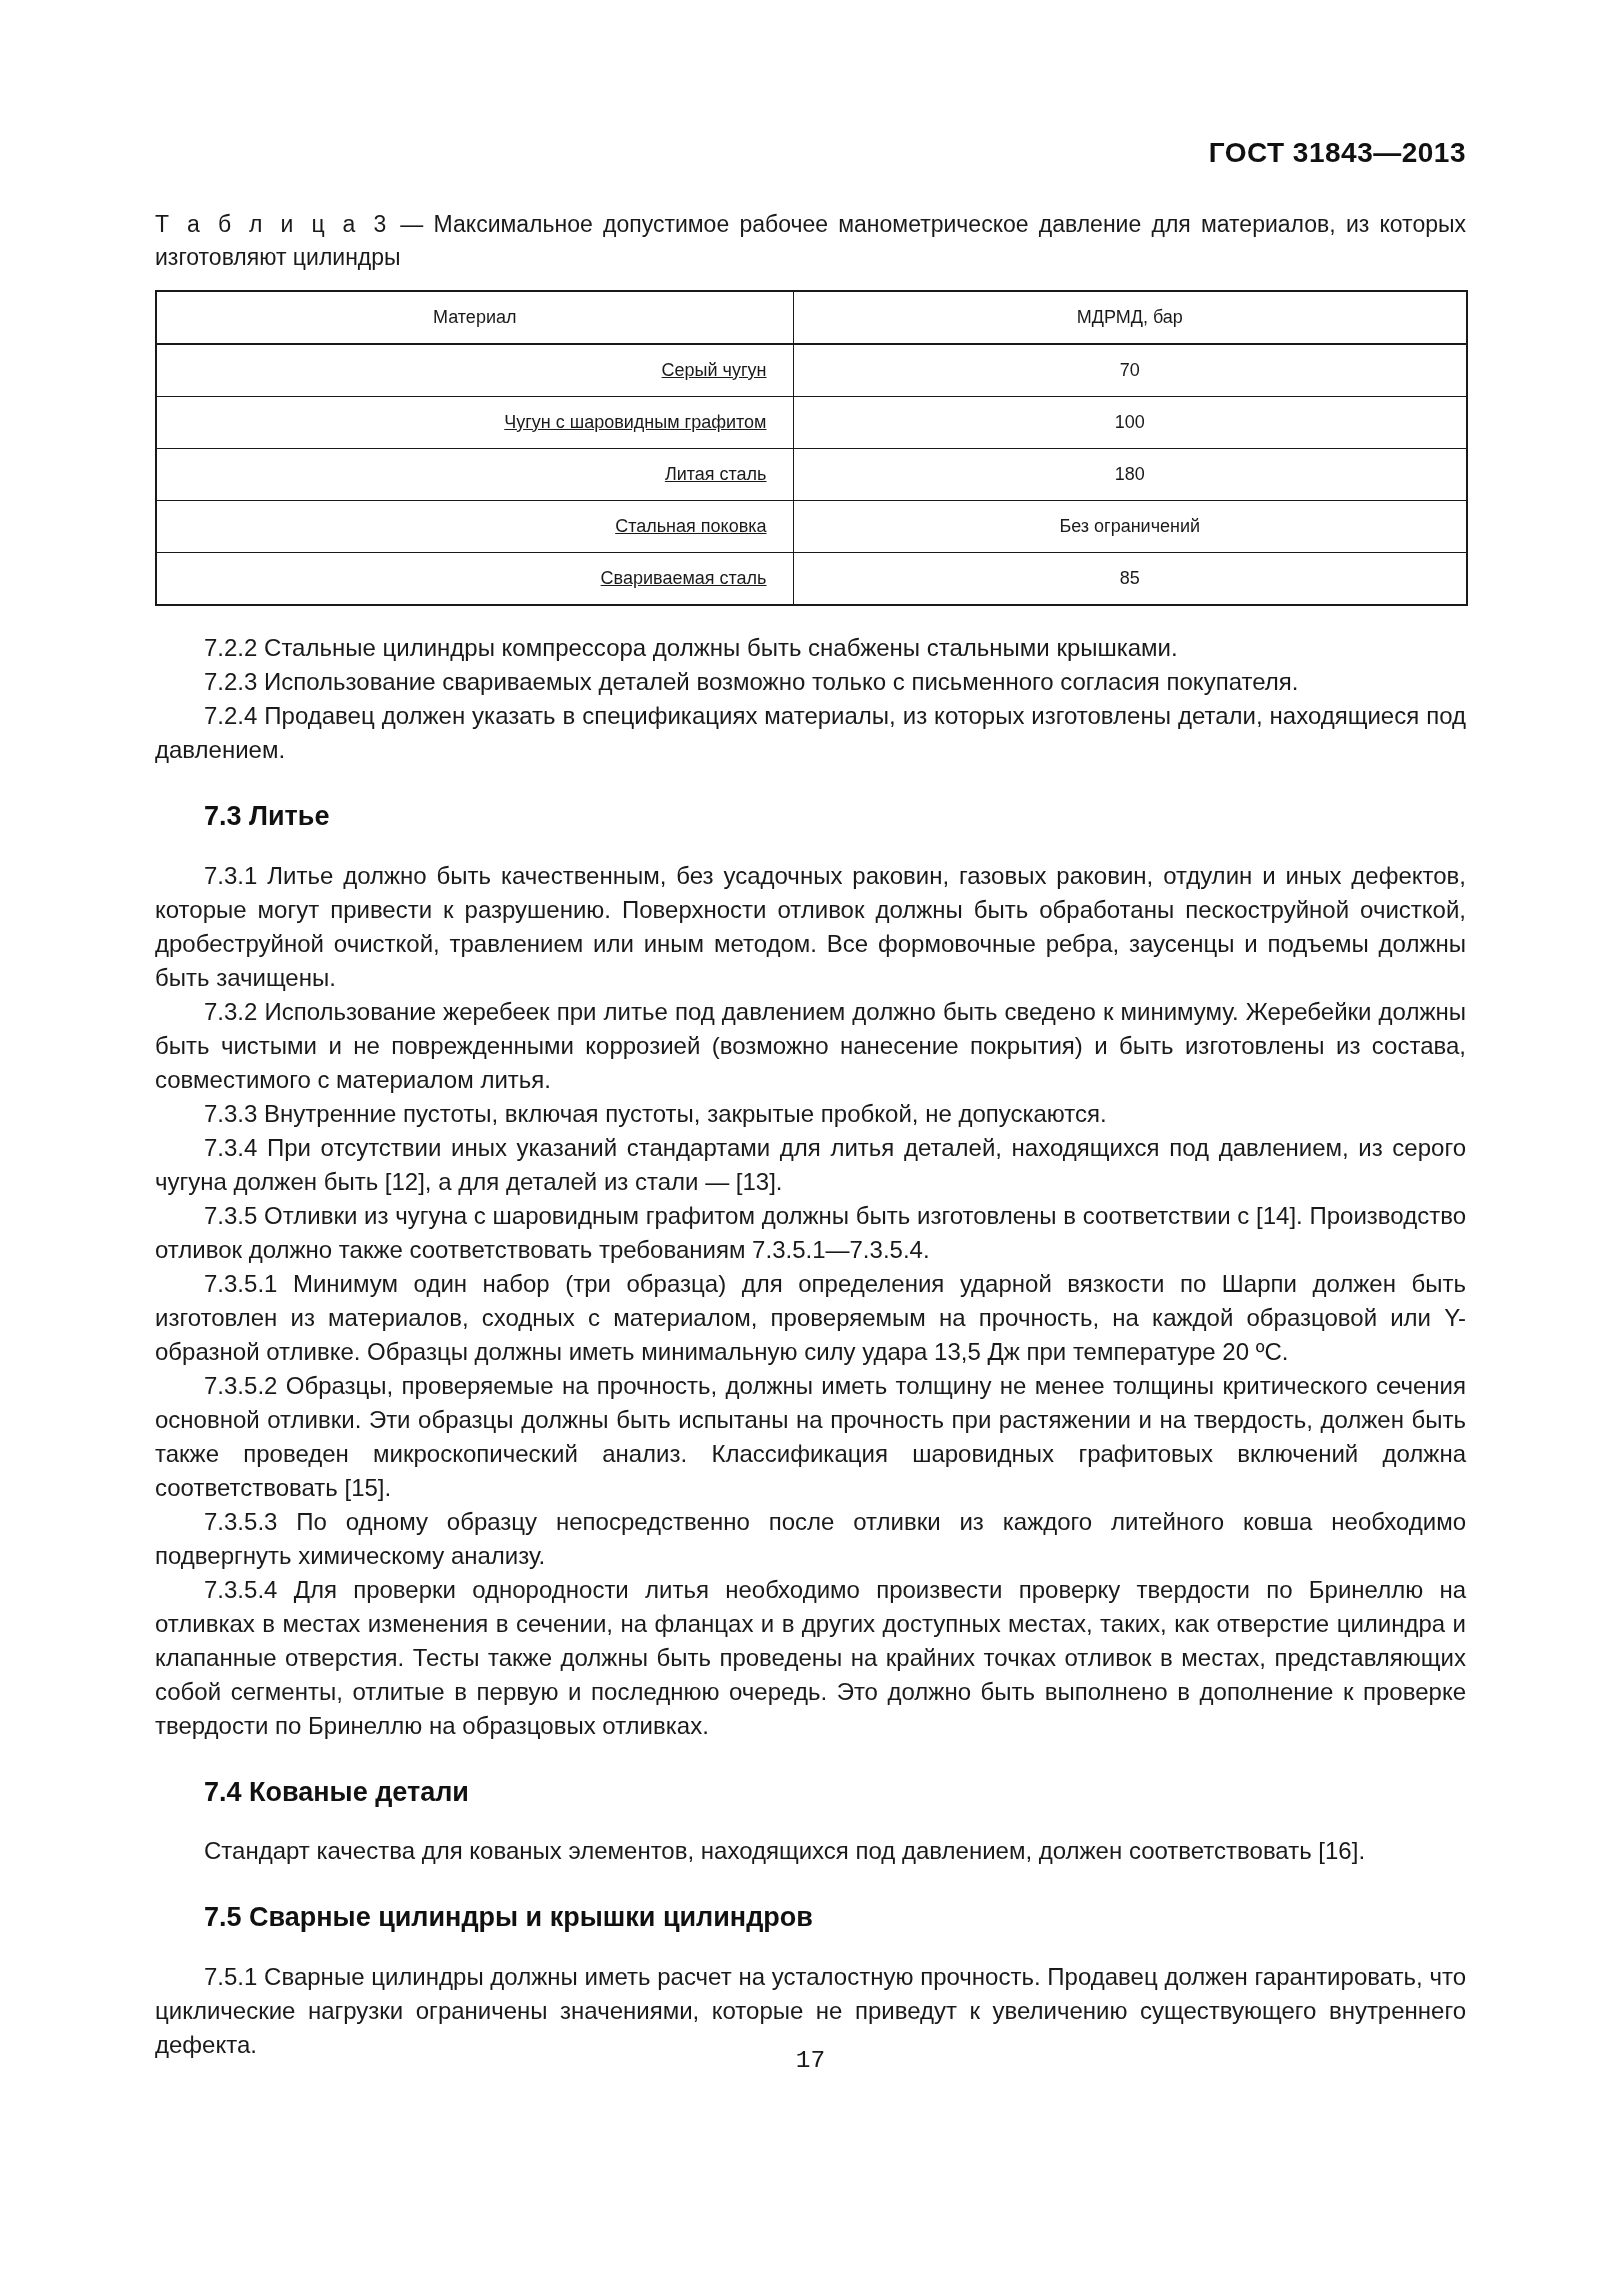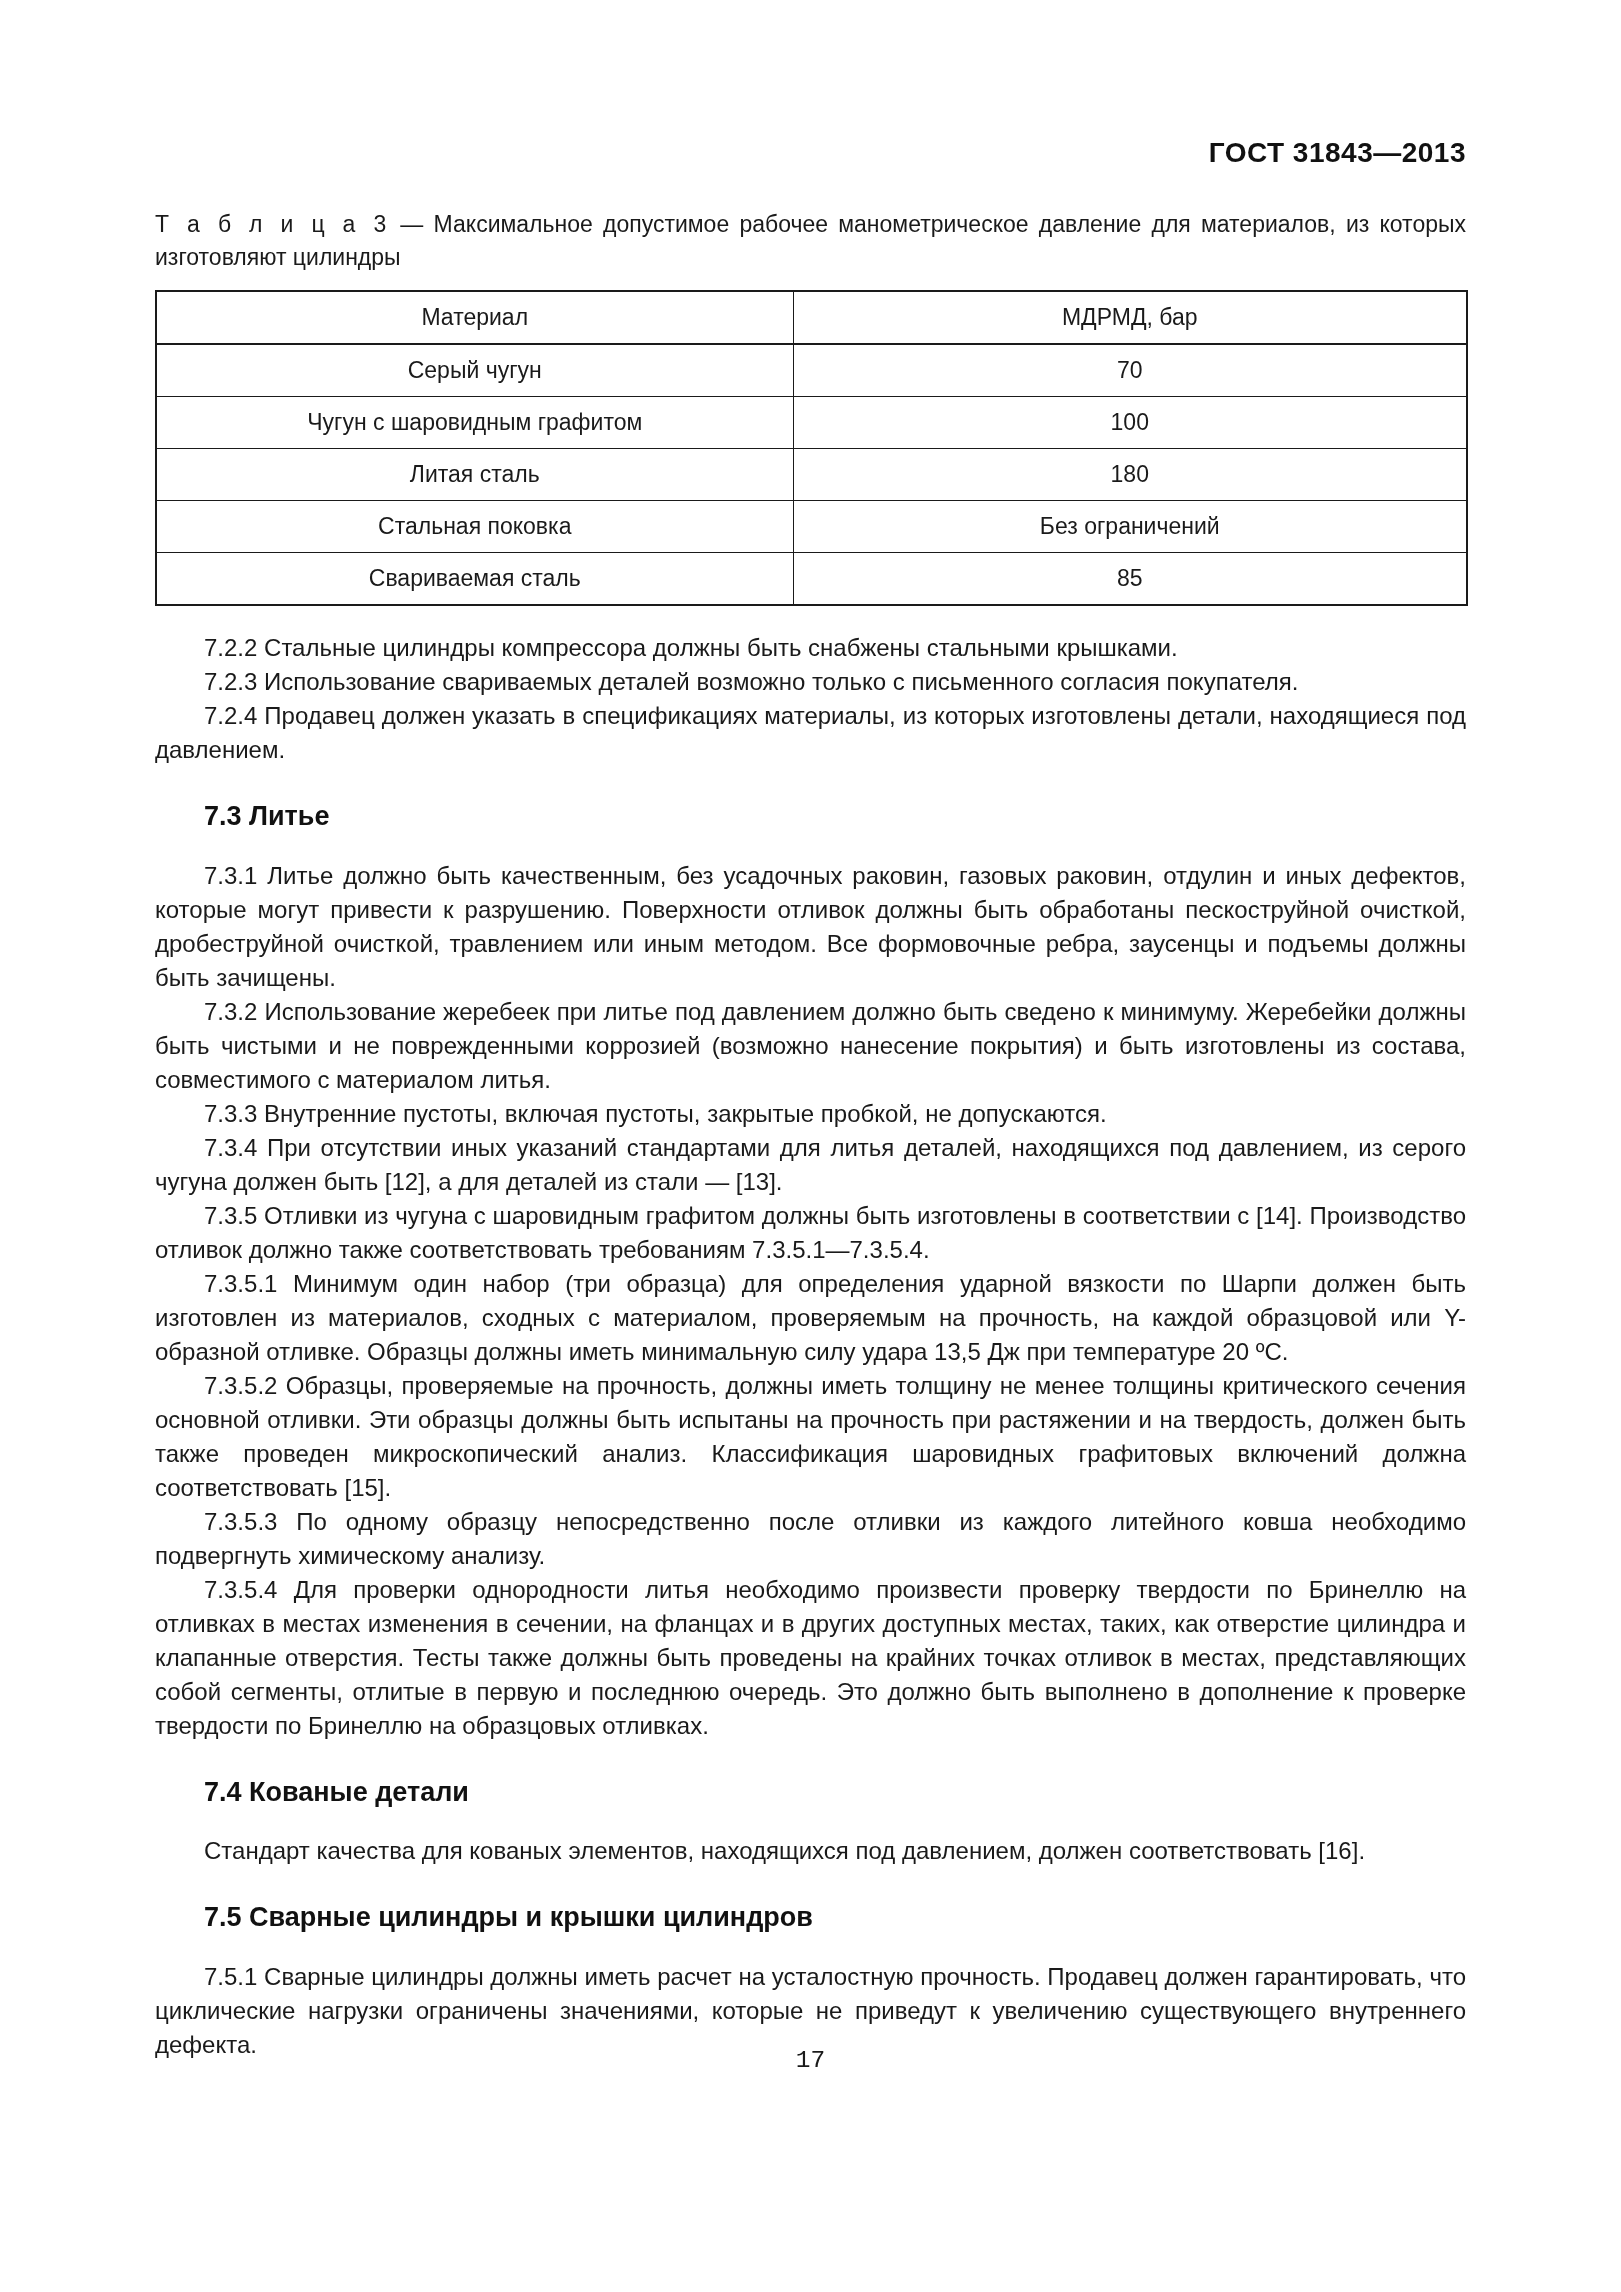--- a/index.html
+++ b/index.html
@@ -66,34 +66,35 @@
     border-collapse: collapse;
     width: 1311px;
     table-layout: fixed;
     margin: 0 0 0 0;
   }
   table.data-table col.c1 { width: 637px; }
   table.data-table col.c2 { width: 674px; }
   table.data-table th,
   table.data-table td {
     border: 1.5px solid #1a1a1a;
-    font-size: 23px;
+    font-size: 18px;
     font-weight: normal;
     color: #1a1a1a;
     height: 51px;
     padding: 0 26px;
     vertical-align: middle;
   }
   table.data-table thead th {
     text-align: center;
     height: 51px;
     border-bottom-width: 2.5px;
   }
   table.data-table tbody td.mat {
-    text-align: center;
+    text-align: right;
+    text-decoration: underline;
   }
   table.data-table tbody td.val {
     text-align: center;
   }
   table.data-table {
     border: 2.5px solid #1a1a1a;
   }
   table.data-table tbody tr:last-child td {
     border-bottom-width: 2.5px;
   }

